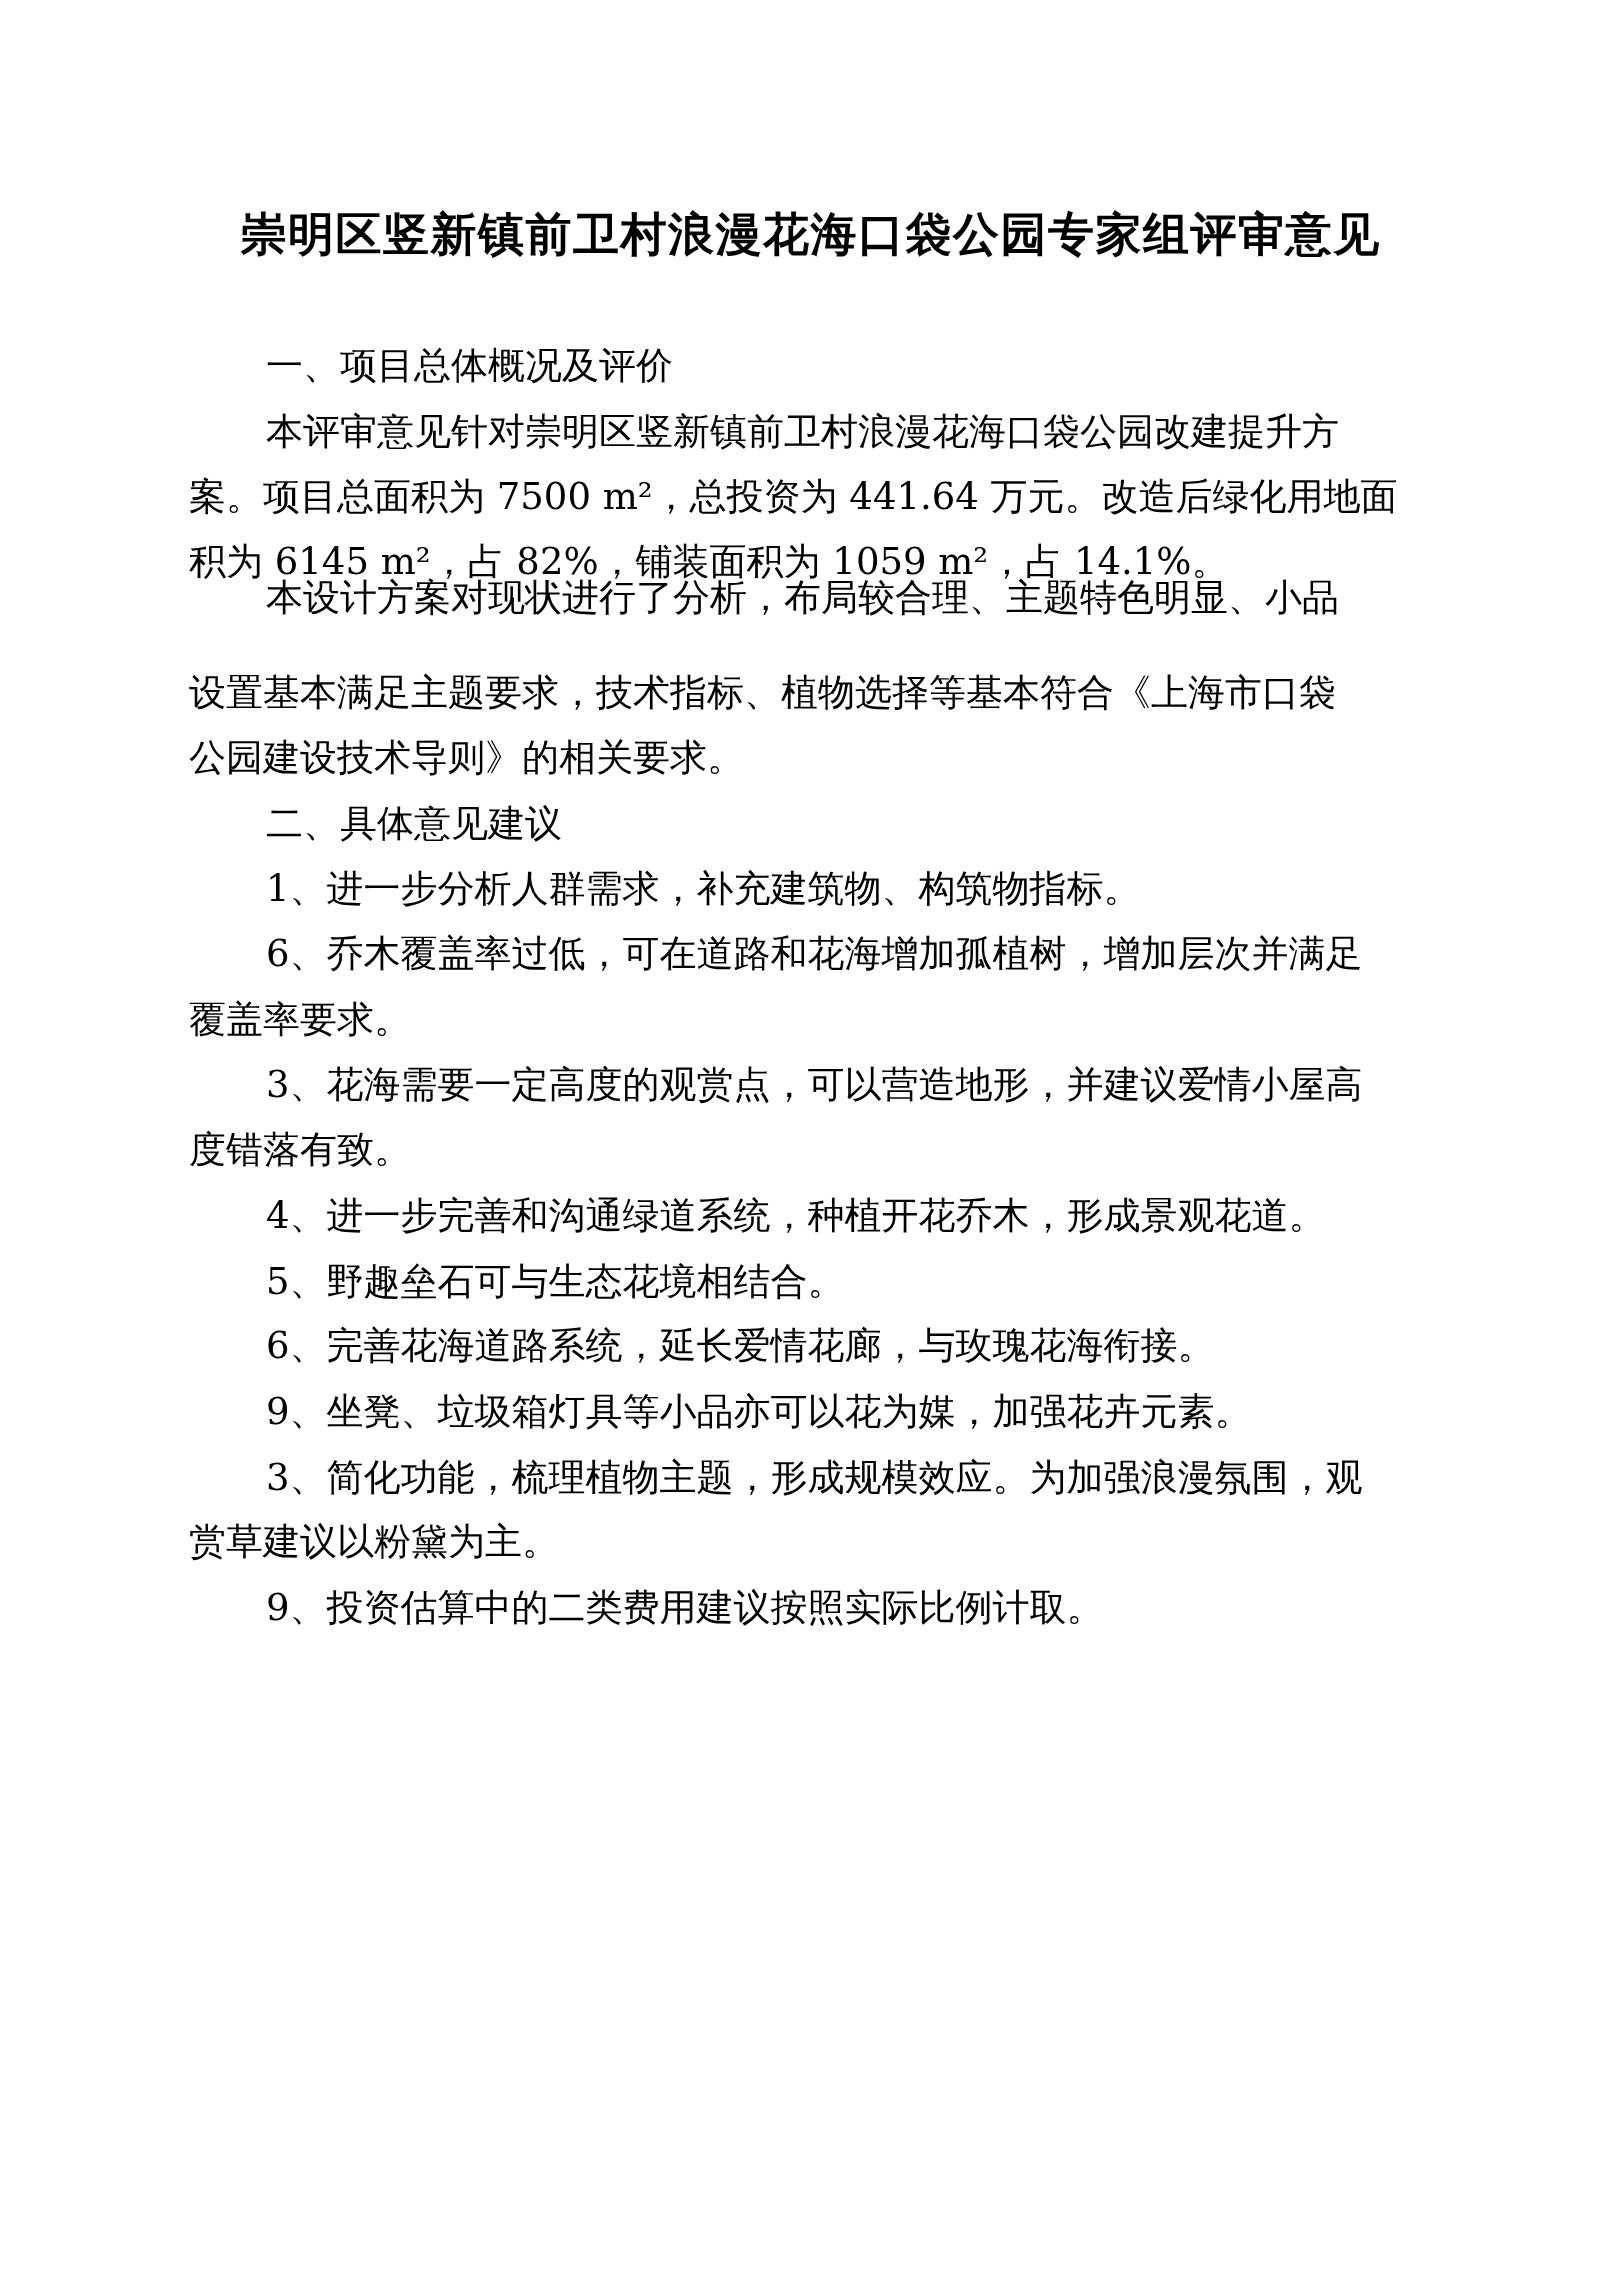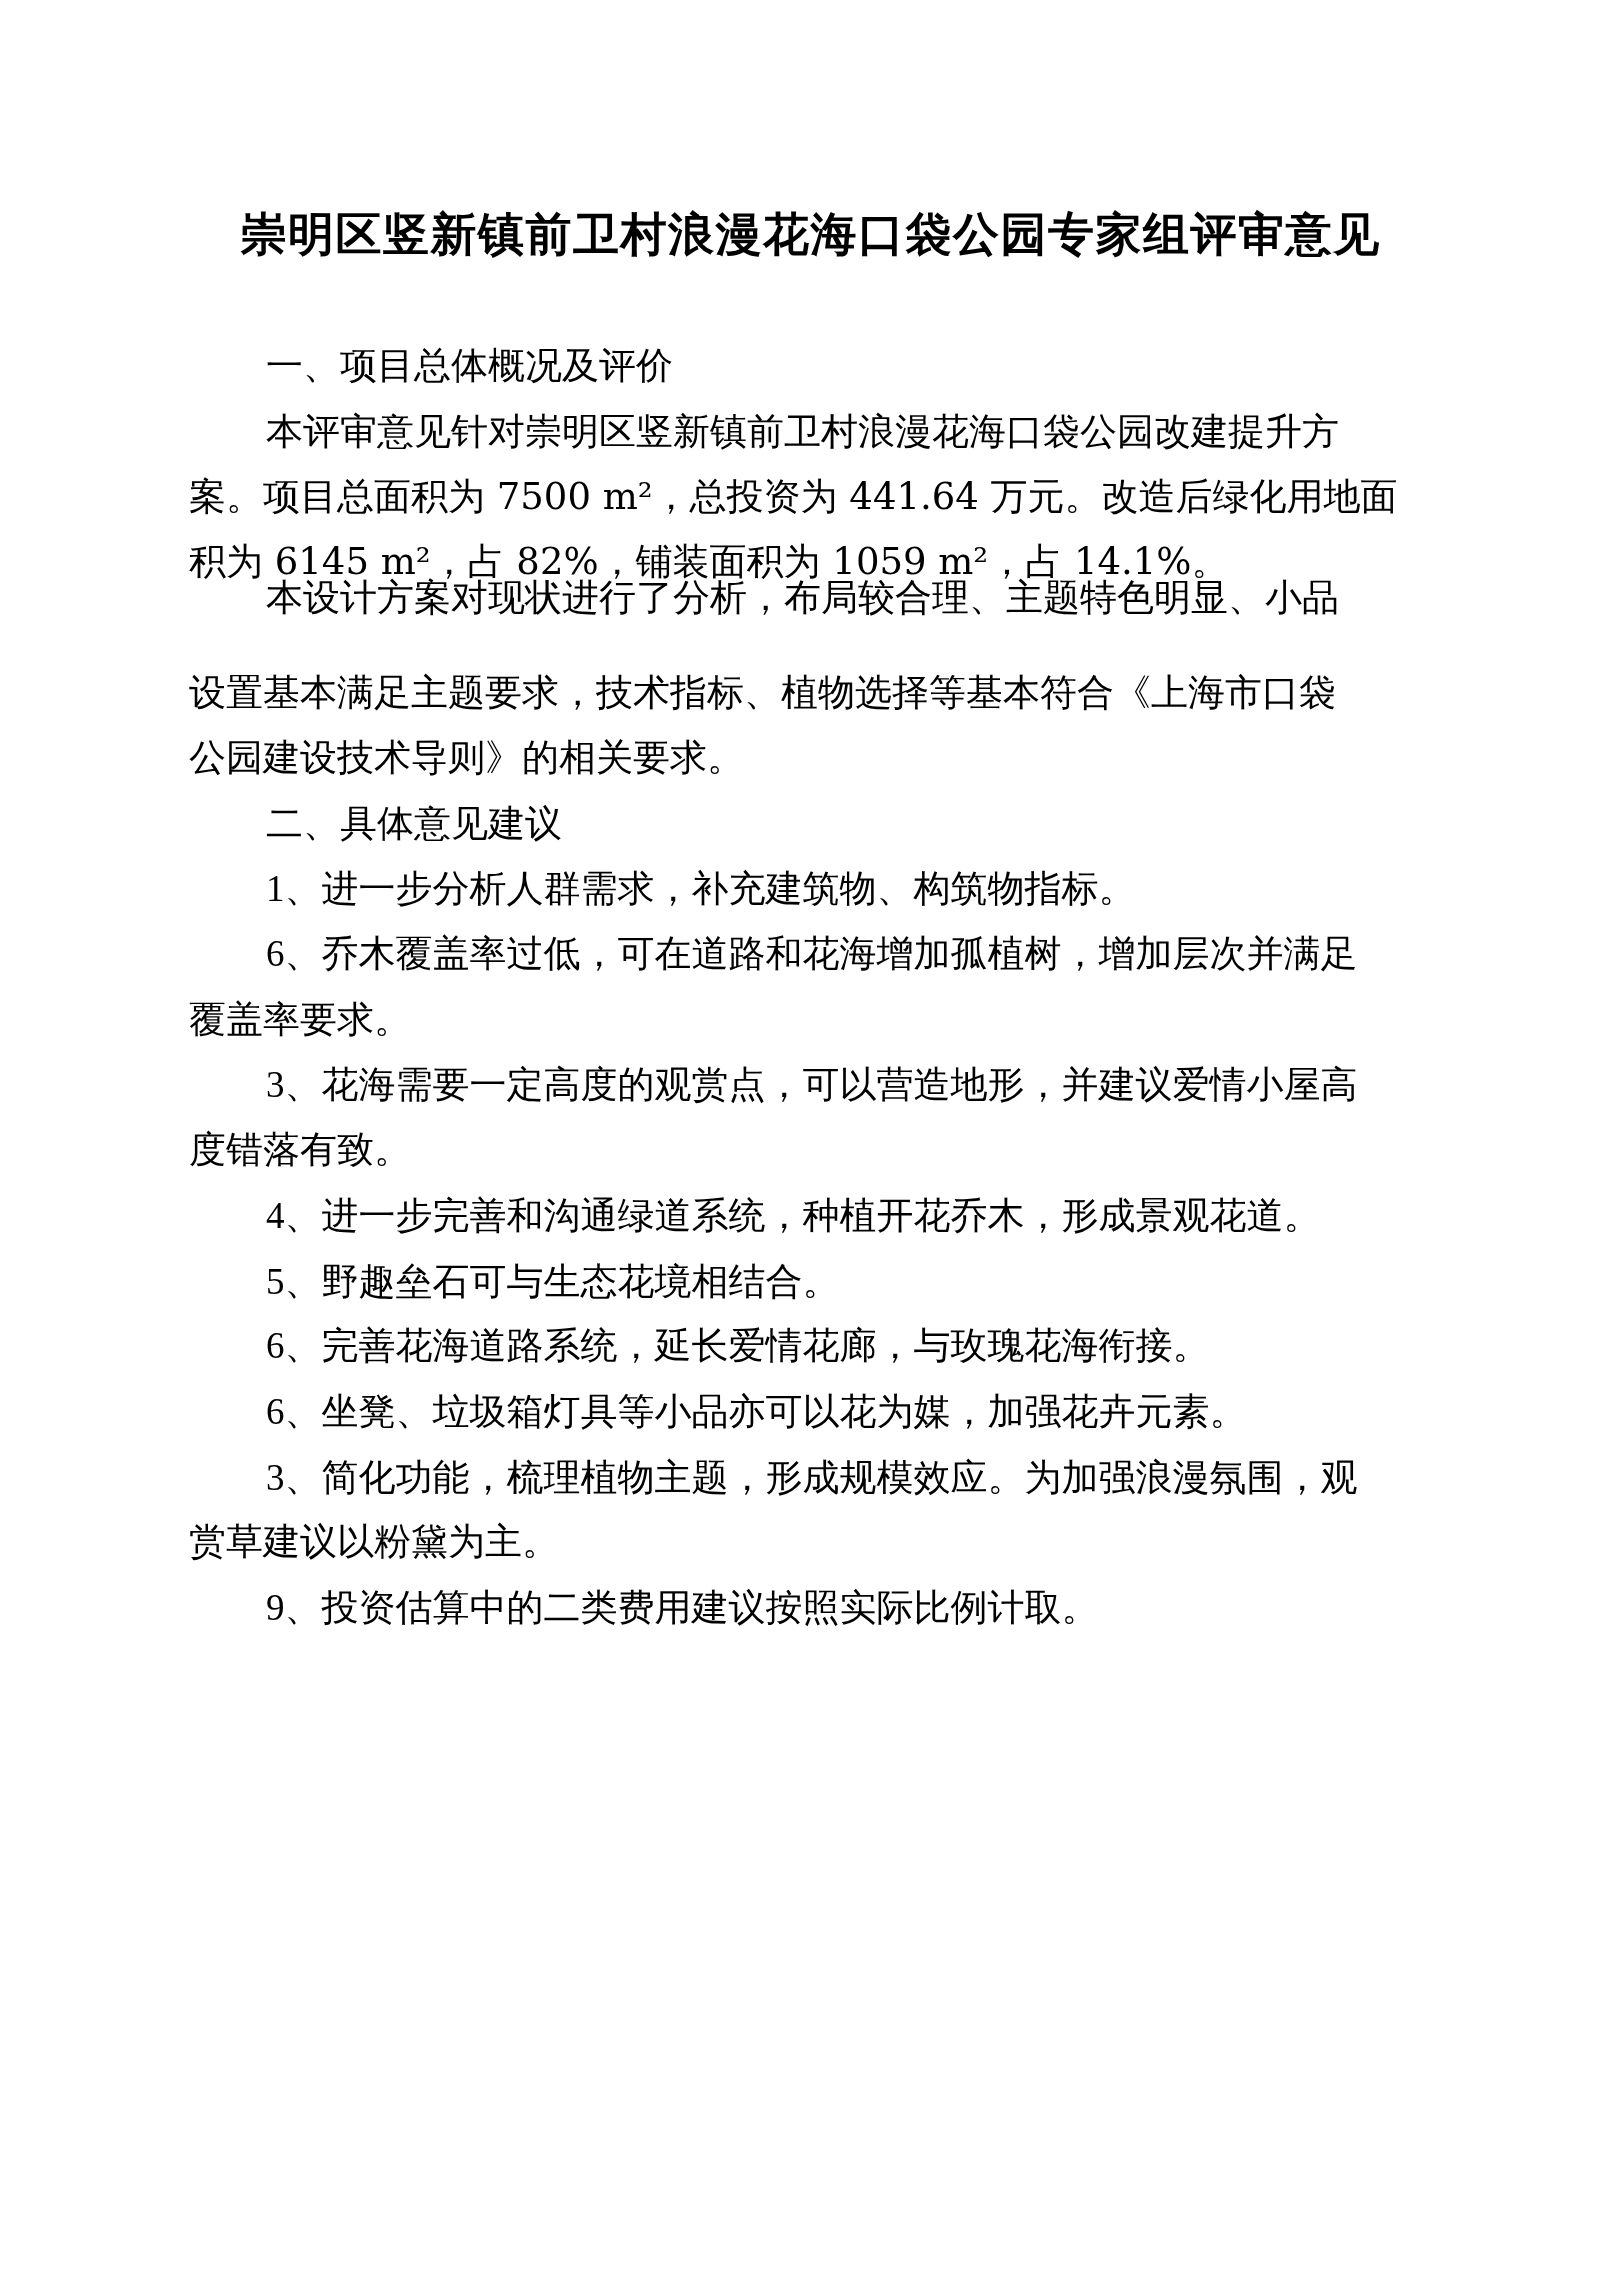--- a/index.html
+++ b/index.html
@@ -45,21 +45,21 @@
     position: absolute;
     left: 0;
     width: 1186px;
     height: 45px;
     line-height: 45px;
     font-family: "DejaVu Serif", "Liberation Serif", serif;
     font-size: 37px;
     white-space: nowrap;
     overflow: visible;
   }
-  .line.indent { padding-left: 77px; box-sizing: border-box; font-family: Liberation Serif, serif; }
+  .line.indent { padding-left: 77px; box-sizing: border-box; }
 </style>
 </head>
 <body>
 
 <div class="page">
 
   <div class="doc-title">崇明区竖新镇前卫村浪漫花海口袋公园专家组评审意见</div>
 
   <div class="body-text">
 
@@ -82,21 +82,21 @@
 
     <div class="line indent" style="top:1062px">3、花海需要一定高度的观赏点，可以营造地形，并建议爱情小屋高</div>
     <div class="line" style="top:1127px">度错落有致。</div>
 
     <div class="line indent" style="top:1193px">4、进一步完善和沟通绿道系统，种植开花乔木，形成景观花道。</div>
 
     <div class="line indent" style="top:1259px">5、野趣垒石可与生态花境相结合。</div>
 
     <div class="line indent" style="top:1323px">6、完善花海道路系统，延长爱情花廊，与玫瑰花海衔接。</div>
 
-    <div class="line indent" style="top:1389px">6、坐凳、垃圾箱灯具等小品亦可以花为媒，加强花卉元素。</div>
+    <div class="line indent" style="top:1389px">9、坐凳、垃圾箱灯具等小品亦可以花为媒，加强花卉元素。</div>
 
     <div class="line indent" style="top:1455px">3、简化功能，梳理植物主题，形成规模效应。为加强浪漫氛围，观</div>
     <div class="line" style="top:1519px">赏草建议以粉黛为主。</div>
 
     <div class="line indent" style="top:1585px">9、投资估算中的二类费用建议按照实际比例计取。</div>
 
   </div>
 </div>
 
 

